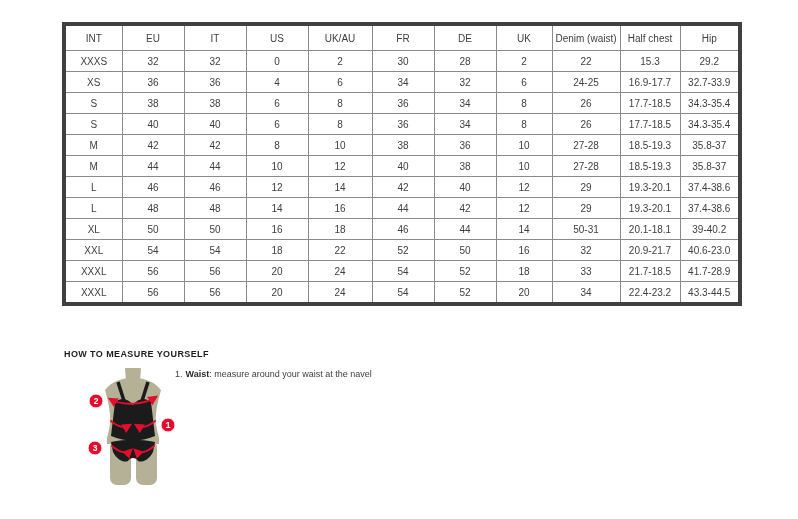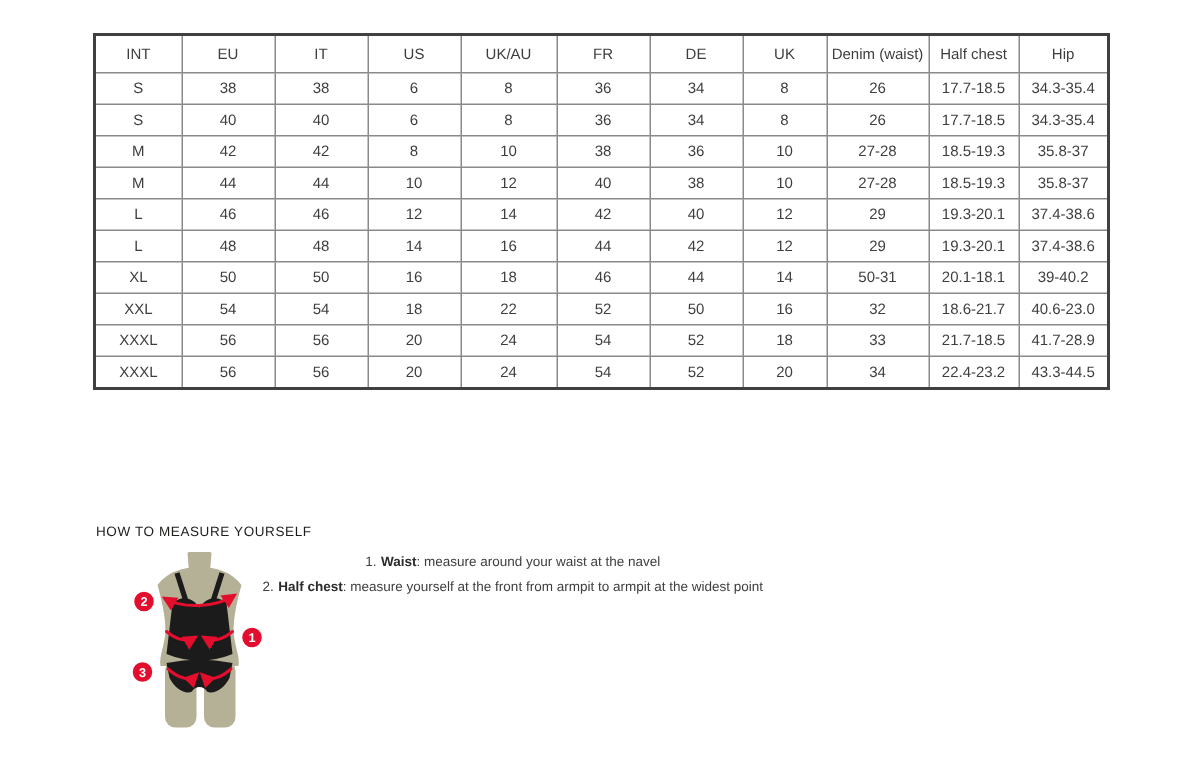--- a/index.html
+++ b/index.html
@@ -7,42 +7,42 @@
     width:798px;height:519px;background:#ffffff;
     font-family:"Liberation Sans","DejaVu Sans",sans-serif;
     color:#3d3d3d;overflow:hidden;
   }
   .page{position:relative;width:798px;height:519px;background:#ffffff;}
 
   
   table.size-table{
     position:absolute;left:62px;top:22px;width:676px;
     border-collapse:collapse;table-layout:fixed;
-    border:2px solid #404040;
+    border:4px solid #404040;
     font-size:10px;color:#3e3e3e;
   }
   table.size-table th, table.size-table td{
     border:1px solid #8a8a8a;
     text-align:center;vertical-align:middle;
     padding:0;font-weight:normal;
     height:20px;
     white-space:nowrap;overflow:hidden;
   }
   table.size-table th{height:24px;}
 
   
   .measure{position:absolute;left:64px;top:349px;width:660px;}
   .measure h2{
-    margin:0;font-size:9px;font-weight:normal;letter-spacing:.4px;
+    margin:0;font-size:9px;font-weight:bold;letter-spacing:.4px;
     color:#1d1d1b;text-transform:uppercase;
   }
   .figure{position:absolute;left:20px;top:19px;width:105px;height:120px;}
   .steps{
     position:absolute;left:111px;top:21px;margin:0;padding:0;list-style:none;
-    font-size:9px;color:#3e3e3e;text-align:center;
+    font-size:9px;color:#3e3e3e;
   }
   .steps li{margin:0 0 7px 0;line-height:9.5px;}
   .steps .num{margin-right:3px;}
   .steps b{color:#2b2b2b;}
 </style>
 </head>
 <body>
 
 <div class="page">
 
@@ -70,20 +70,46 @@
           <th>FR</th>
           <th>DE</th>
           <th>UK</th>
           <th>Denim (waist)</th>
           <th>Half chest</th>
           <th>Hip</th>
         </tr>
     </thead>
     <tbody>
         <tr>
+          <td>XXXS</td>
+          <td>32</td>
+          <td>32</td>
+          <td>0</td>
+          <td>2</td>
+          <td>30</td>
+          <td>28</td>
+          <td>2</td>
+          <td>22</td>
+          <td>15.3</td>
+          <td>29.2</td>
+        </tr>
+        <tr>
+          <td>XS</td>
+          <td>36</td>
+          <td>36</td>
+          <td>4</td>
+          <td>6</td>
+          <td>34</td>
+          <td>32</td>
+          <td>6</td>
+          <td>24-25</td>
+          <td>16.9-17.7</td>
+          <td>32.7-33.9</td>
+        </tr>
+        <tr>
           <td>S</td>
           <td>38</td>
           <td>38</td>
           <td>6</td>
           <td>8</td>
           <td>36</td>
           <td>34</td>
           <td>8</td>
           <td>26</td>
           <td>17.7-18.5</td>
@@ -170,21 +196,21 @@
         <tr>
           <td>XXL</td>
           <td>54</td>
           <td>54</td>
           <td>18</td>
           <td>22</td>
           <td>52</td>
           <td>50</td>
           <td>16</td>
           <td>32</td>
-          <td>18.6-21.7</td>
+          <td>20.9-21.7</td>
           <td>40.6-23.0</td>
         </tr>
         <tr>
           <td>XXXL</td>
           <td>56</td>
           <td>56</td>
           <td>20</td>
           <td>24</td>
           <td>54</td>
           <td>52</td>
@@ -256,19 +282,16 @@
             <text x="11" y="83" fill="#ffffff">3</text>
           </g>
         </g>
       </svg>
     </div>
 
     <ol class="steps">
       <li>
         <span class="num">1.</span><b>Waist</b><span>: measure around your waist at the navel</span>
       </li>
-      <li>
-        <span class="num">2.</span><b>Half chest</b><span>: measure yourself at the front from armpit to armpit at the widest point</span>
-      </li>
     </ol>
   </div>
 
 </div>
 
 </body></html>

